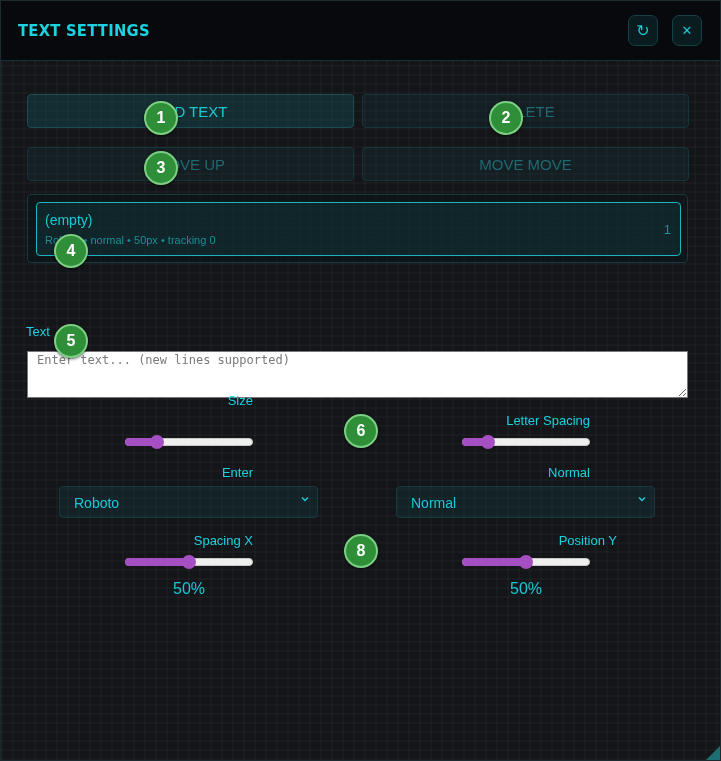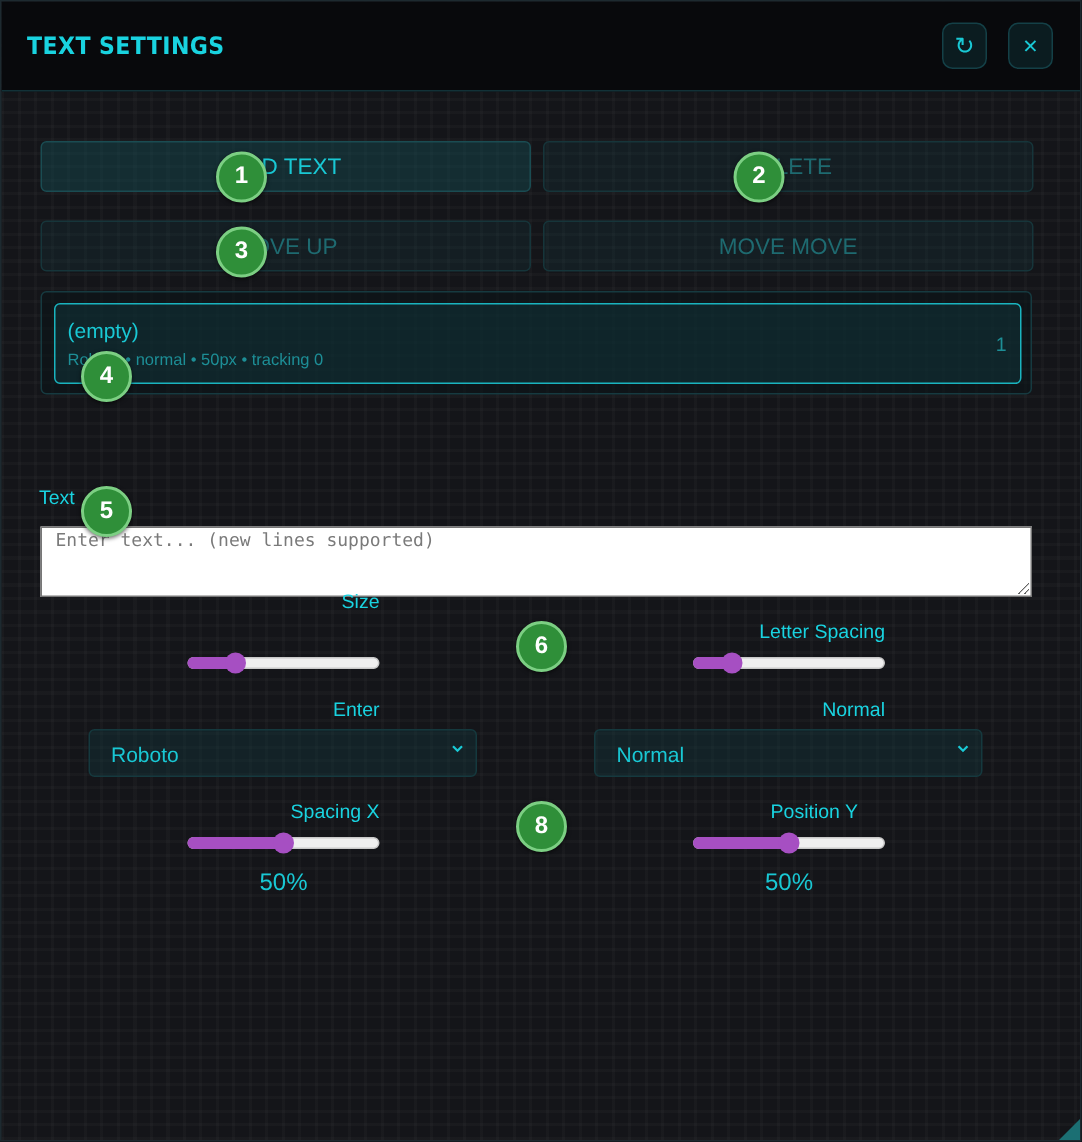--- a/index.html
+++ b/index.html
@@ -149,21 +149,21 @@
   </div>
 
   <div class="label" style="left:124px; top:532px; width:128px;">Spacing X</div>
   <div class="slider" style="left:124px; top:555px;">
     <div class="track"></div>
       <div class="fill" style="width:64px;"></div>
       <div class="thumb" style="left:64px;"></div>
   </div>
   <div class="pct" style="left:124px; top:579px;">50%</div>
 
-  <div class="label" style="left:443px; top:532px; width:128px;">Position Y</div>
+  <div class="label" style="left:488px; top:532px; width:128px;">Position Y</div>
   <div class="slider" style="left:461px; top:555px;">
     <div class="track"></div>
       <div class="fill" style="width:64px;"></div>
       <div class="thumb" style="left:64px;"></div>
   </div>
   <div class="pct" style="left:461px; top:579px;">50%</div>
 
   <div class="badge" style="left:143px; top:100px;">1</div>
   <div class="badge" style="left:488px; top:100px;">2</div>
   <div class="badge" style="left:143px; top:150px;">3</div>

